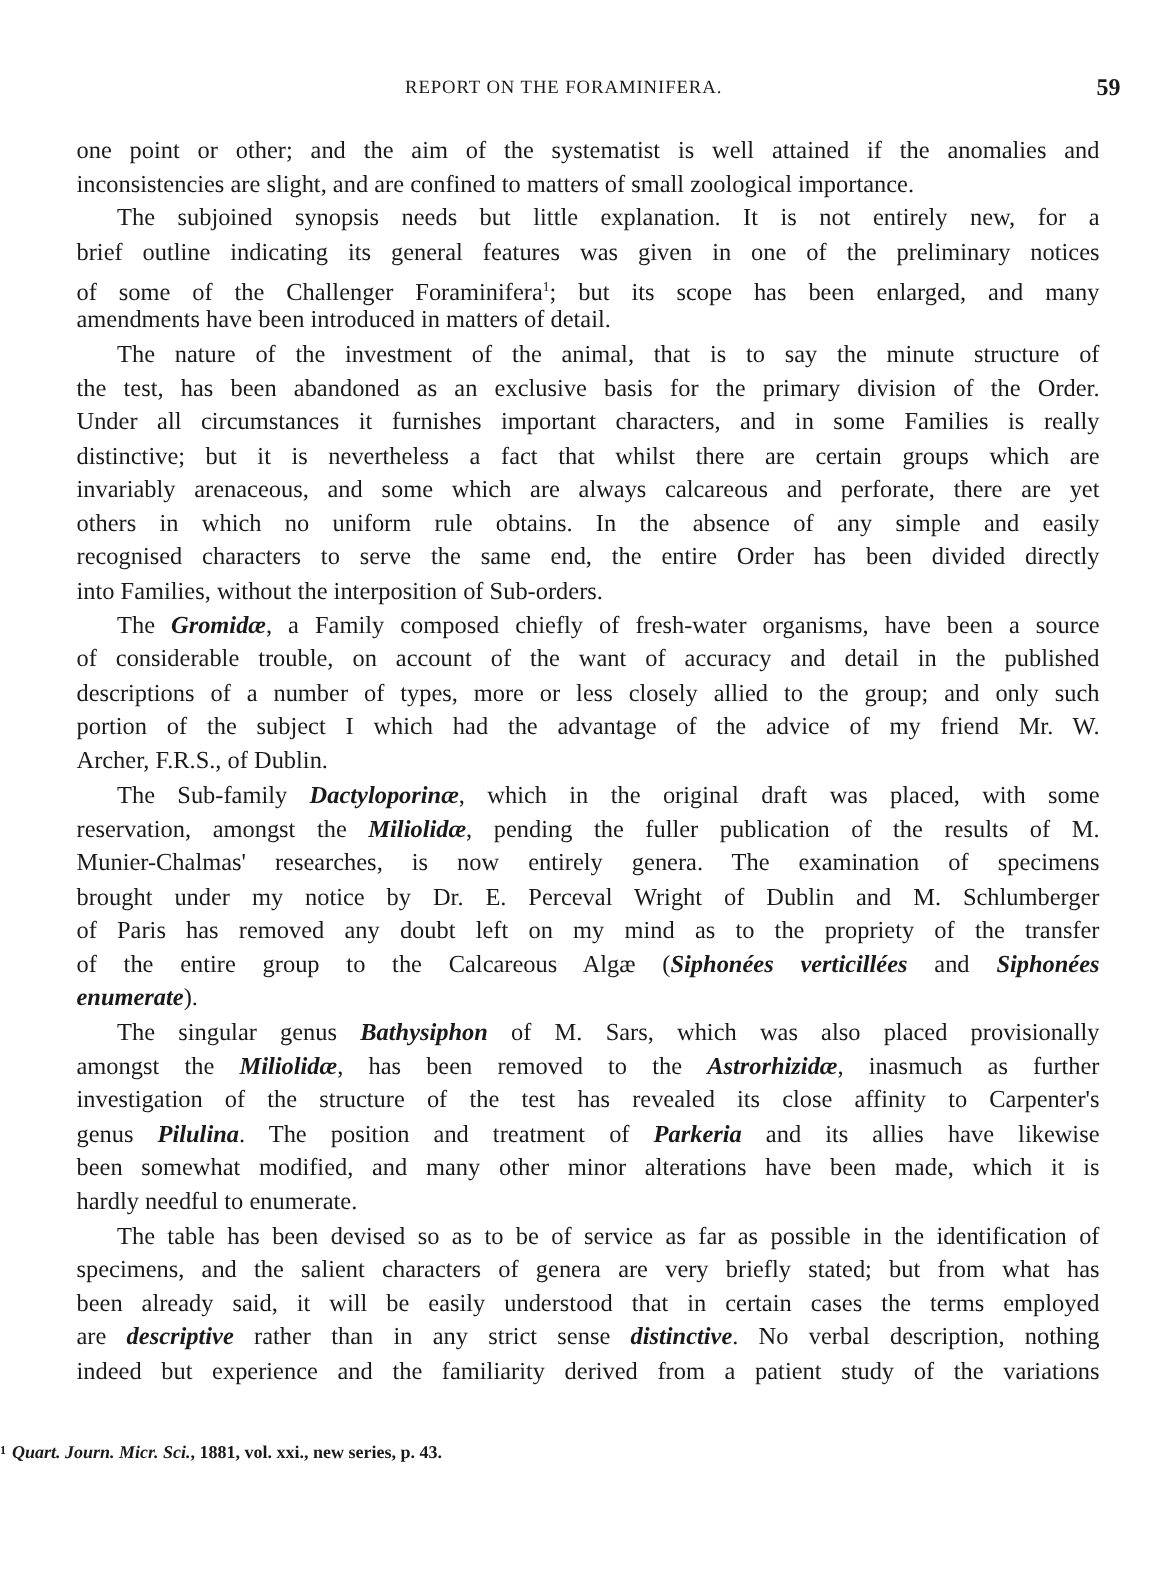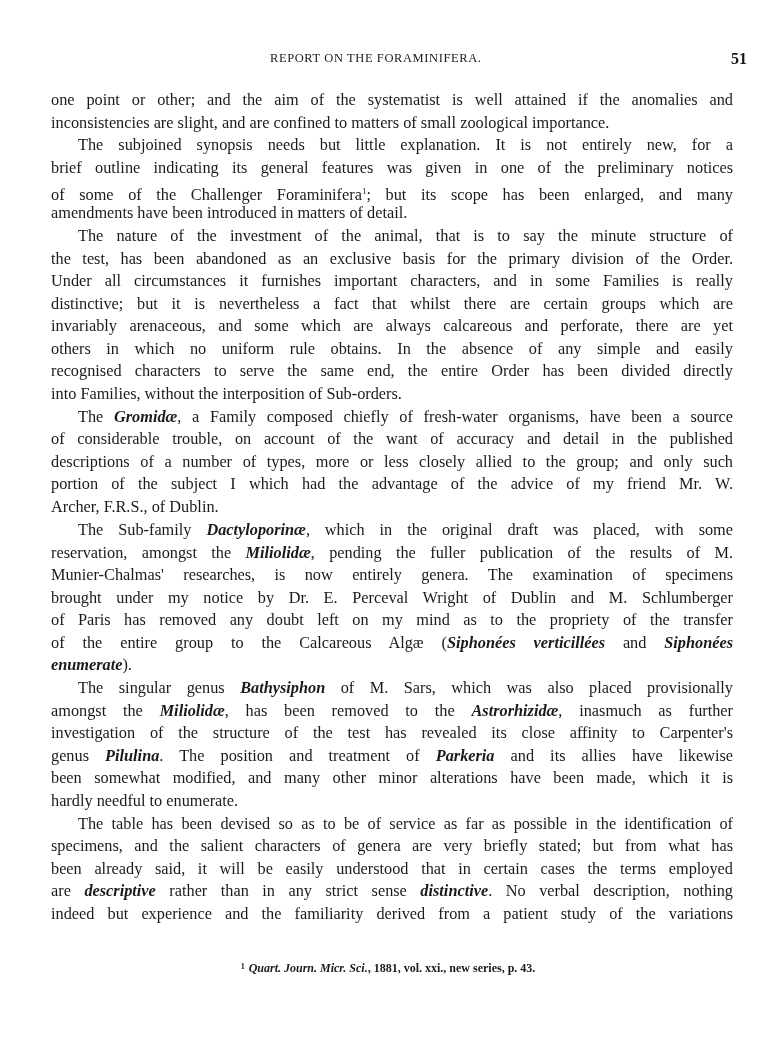--- a/index.html
+++ b/index.html
@@ -6,31 +6,31 @@
   body { width: 776px; height: 1050px; position: relative; overflow: hidden;
          font-family: "Liberation Serif", "DejaVu Serif", serif; color: #1a1a1a; }
   .header { position: absolute; top: 50px; left: 16px; width: 776px; height: 20px; }
   .running-title { position: absolute; left: 254px; top: 1px; font-size: 12.5px; letter-spacing: 0.6px; }
   .page-number { position: absolute; right: 45px; top: 0px; font-size: 16px; font-weight: bold; }
   .body-text { position: absolute; left: 51px; top: 89px; width: 682px; font-size: 16.3px; line-height: 22.55px; }
   .line { display: block; white-space: nowrap; text-align: justify; text-align-last: justify; height: 22.55px; overflow: visible; }
   .line.last { text-align-last: left; }
   .line.indent { padding-left: 27px; }
   .para-gap { height: 0.4px; }
-  .footnote { position: absolute; top: 961px; left: 0; width: 776px; text-align: center; font-size: 12px; font-weight: bold; }
+  .footnote { position: absolute; top: 961px; left: 0; width: 776px; text-align: left; font-size: 12px; font-weight: bold; }
   .footnote sup { font-size: 8px; vertical-align: 3px; margin-right: 4px; }
   i { font-style: italic; font-weight: bold; }
   sup.fn { font-size: 9px; vertical-align: 6px; }
 </style>
 </head>
 <body>
 
 <div class="header">
   <span class="running-title">REPORT ON THE FORAMINIFERA.</span>
-  <span class="page-number">51</span>
+  <span class="page-number">59</span>
 </div>
 
 <div class="body-text" id="body-text">
     <div>
       <span class="line"><span>one point or other; and the aim of the systematist is well attained if the anomalies and</span></span>
       <span class="line last"><span>inconsistencies are slight, and are confined to matters of small zoological importance.</span></span>
     </div>
     <div class="para-gap"></div>
     <div>
       <span class="line indent"><span>The subjoined synopsis needs but little explanation.  It is not entirely new, for a</span></span>

